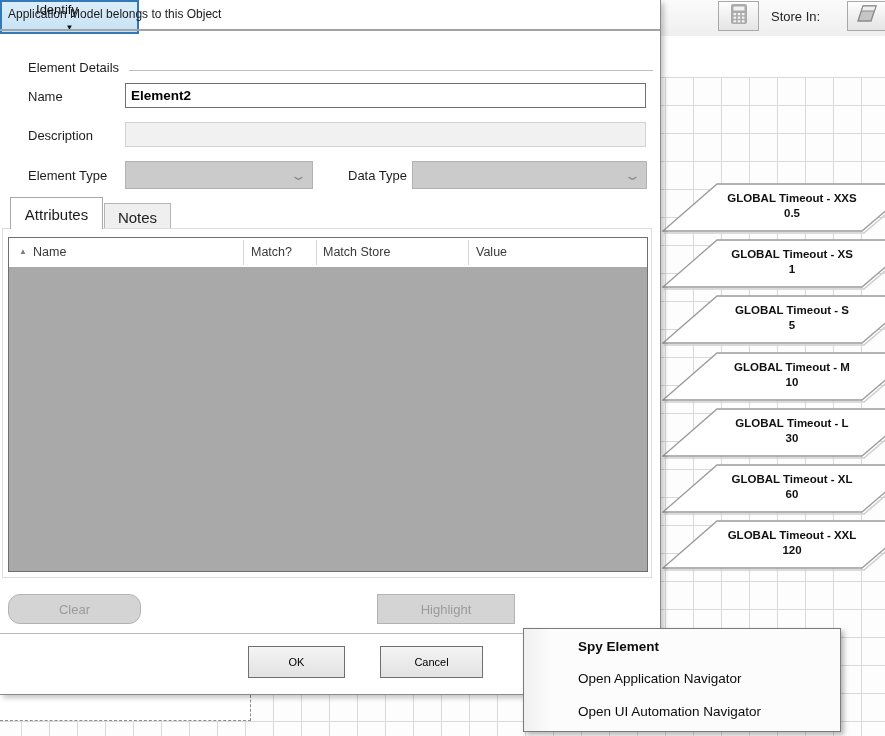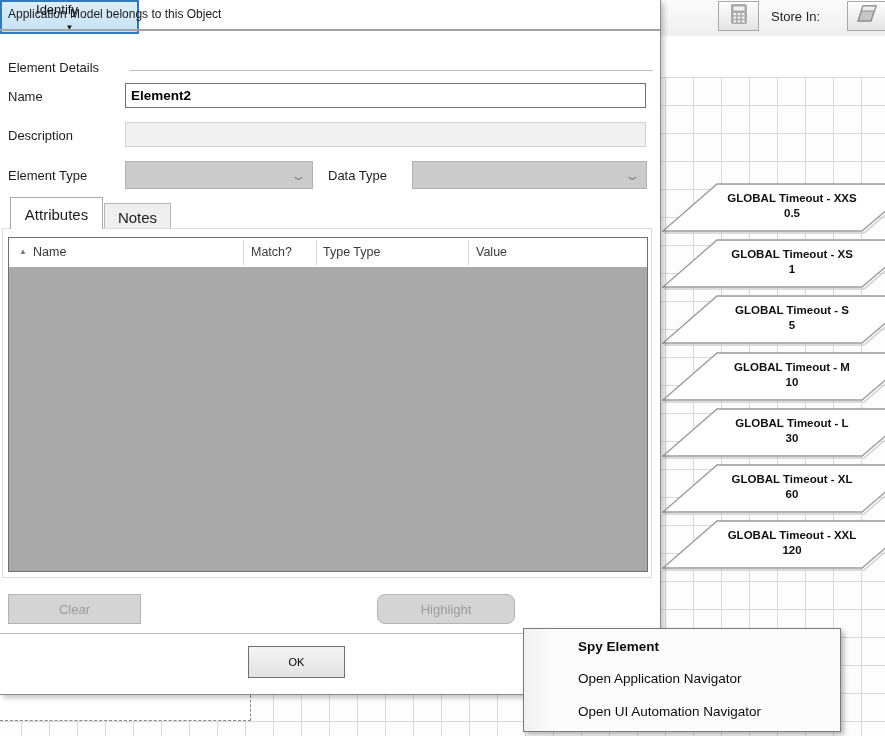--- a/index.html
+++ b/index.html
@@ -33,21 +33,21 @@
   #marquee-area { position:absolute; left:0; top:695px; width:251px; height:26px;
     background:#fff; border-right:1px dashed #8c8c8c; border-bottom:1px dashed #8c8c8c; z-index:1; }
 
   
   #dialog { position:absolute; left:0; top:0; width:661px; height:695px; background:#fff;
     border-right:1px solid #8b8b8b; border-bottom:1px solid #8b8b8b;
     box-shadow:3px 3px 5px rgba(0,0,0,.22); z-index:2; }
   #dialog-title { position:absolute; left:8px; top:7px; font-size:12px; color:#1b1b1b; }
   #title-sep { position:absolute; left:0; top:29px; width:100%; height:2px; background:#a3a3a3; }
 
-  .field-label { position:absolute; font-size:13px; color:#1d1d1d; }
+  .field-label { position:absolute; font-size:13px; color:#1d1d1d;margin-left:20px; }
   #group-label { left:8px; top:60px; }
   #group-line { position:absolute; left:129px; top:70px; width:524px; height:1px; background:#bdbdbd; }
 
   #name-input { position:absolute; left:125px; top:83px; width:521px; height:25px;
     border:1px solid #6f6f6f; font-family:"Liberation Sans",sans-serif; font-size:13.5px;
     font-weight:600; padding:0 5px; color:#000; background:#fff; }
   #desc-input { position:absolute; left:125px; top:122px; width:521px; height:25px;
     background:#f1f1f1; border:1px solid #d2d2d2; }
   .combo { position:absolute; top:161px; height:28px; background:#cbcbcb; border:1px solid #b2b2b2;
     display:flex; align-items:center; justify-content:flex-end; padding-right:8px; }
@@ -69,22 +69,22 @@
     border:1px solid #6e6e6e; background:#a9a9a9; }
   #attr-head { position:absolute; left:0; top:0; width:100%; height:29px; background:#fff; }
   .th { position:absolute; top:7px; font-size:12.5px; color:#3a3a3a; }
   .col-sep { position:absolute; top:2px; height:25px; width:1px; background:#d6d6d6; }
   #sort-icon { position:absolute; left:10px; top:9px; font-size:8px; color:#7d7d7d; }
 
   
   .btn { position:absolute; display:flex; align-items:center; justify-content:center;
     font-size:13px; }
   .btn-disabled { background:#d4d4d4; border:1px solid #b3b3b3; color:#9b9b9b; }
-  #btn-clear { left:8px; top:594px; width:133px; height:30px; }
-  #btn-highlight { left:377px; top:594px; width:138px; height:30px;border-radius:8px; }
+  #btn-clear { left:8px; top:594px; width:133px; height:30px;border-radius:12px; }
+  #btn-highlight { left:377px; top:594px; width:138px; height:30px; }
   #btn-identify { left:518px; top:591px; width:139px; height:34px;
     border:2px solid #3279b7; background:linear-gradient(#dcedfa,#c6e2f5);
     display:flex; align-items:stretch; z-index:3;flex-direction:column; }
   #identify-main { width:110px; display:flex; align-items:center; justify-content:center;
     font-size:13px; color:#111; }
   #identify-sep { width:1px; background:#8fb6d8; margin:3px 0; }
   #identify-arrow { flex:1; display:flex; align-items:center; justify-content:center;
     font-size:8px; color:#111; }
   #footer-sep { position:absolute; left:0; top:633px; width:100%; height:1px; background:#b9b9b9; }
   .btn-std { background:linear-gradient(#f4f4f4,#e2e2e2); border:1px solid #6f6f6f; color:#000;
@@ -227,38 +227,39 @@
   <div class="tab" id="tab-notes">Notes</div>
   <div id="tab-page"></div>
 
   <div id="attr-table">
     <div id="attr-head">
       <span id="sort-icon">▲</span>
       <span class="th" style="left:24px">Name</span>
       <div class="col-sep" style="left:234px"></div>
       <span class="th" style="left:242px">Match?</span>
       <div class="col-sep" style="left:307px"></div>
-      <span class="th" style="left:314px">Type Type</span>
+      <span class="th" style="left:314px">Match Store</span>
       <div class="col-sep" style="left:459px"></div>
       <span class="th" style="left:467px">Value</span>
     </div>
   </div>
 
   <div class="btn btn-disabled" id="btn-clear">Clear</div>
   <div class="btn btn-disabled" id="btn-highlight">Highlight</div>
   <div id="btn-identify">
     <div id="identify-main">Identify</div>
     <div id="identify-sep"></div>
     <div id="identify-arrow">
       <span>▼</span>
     </div>
   </div>
 
   <div id="footer-sep"></div>
   <div class="btn btn-std" id="btn-ok">OK</div>
+  <div class="btn btn-std" id="btn-cancel">Cancel</div>
 </div>
 
 <div id="identify-menu">
   <div id="menu-gutter"></div>
   <div class="menu-item" id="menu-item-0">Spy Element</div>
   <div class="menu-item" id="menu-item-1">Open Application Navigator</div>
   <div class="menu-item" id="menu-item-2">Open UI Automation Navigator</div>
 </div>
 
 </body></html>

